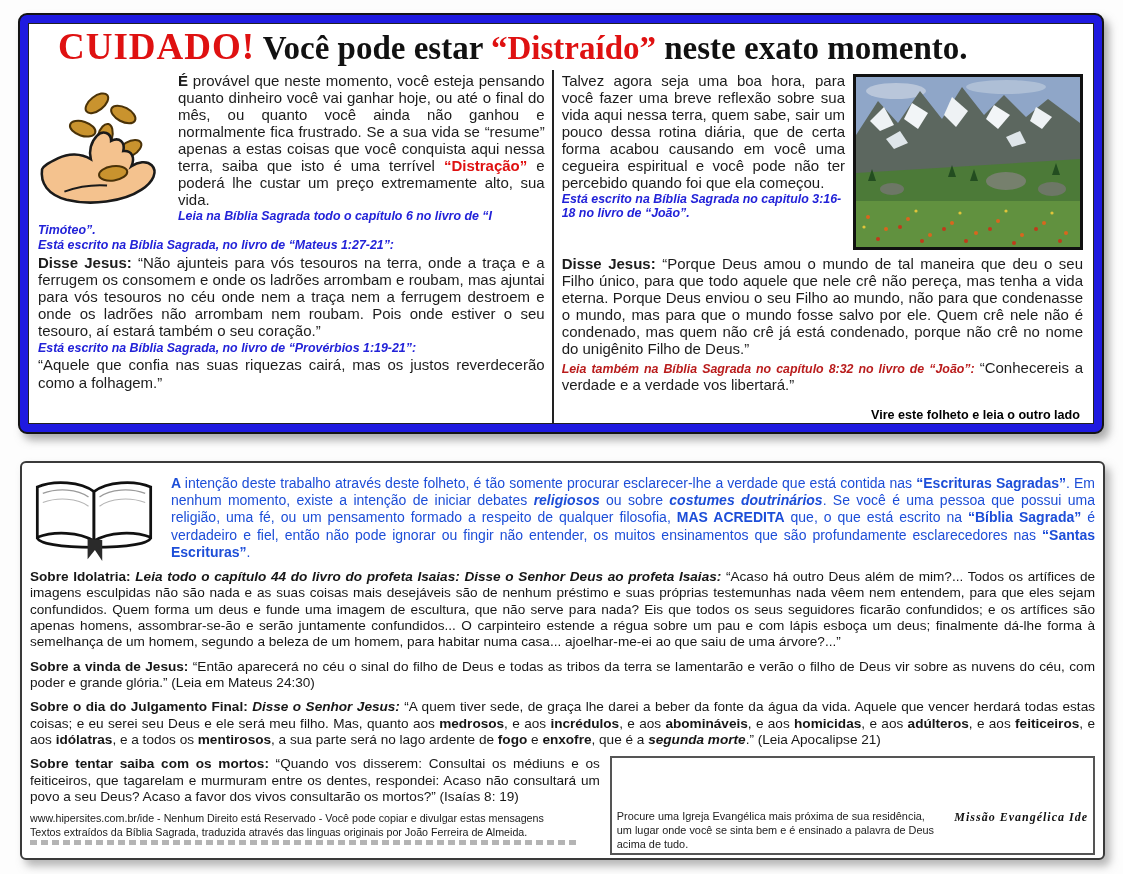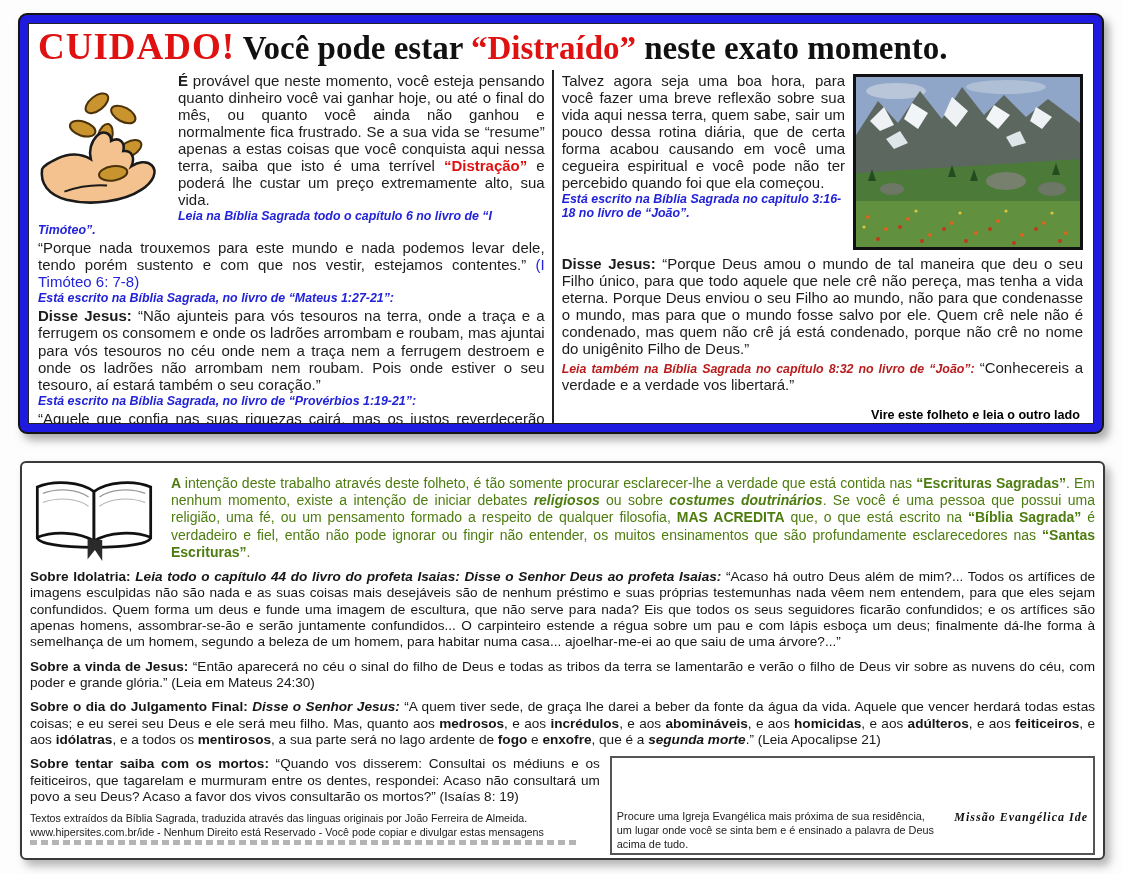--- a/index.html
+++ b/index.html
@@ -7,21 +7,21 @@
   .stage{position:relative;width:1123px;height:874px;background:#fdfdfd;overflow:hidden;}
 
   
   .card-front{position:absolute;left:18px;top:13px;width:1086px;height:421px;
     background:#1f1ae0;border:2px solid #141414;border-radius:9px;
     box-shadow:5px 6px 9px rgba(100,100,100,.55);padding:8px;box-sizing:border-box;}
   .front-white{background:#ffffff;border:1px solid #222;width:100%;height:100%;
     box-sizing:border-box;padding:1px 7px 2px 7px;overflow:hidden;}
   .headline{font-family:"Liberation Serif", serif;font-weight:700;font-size:33px;
     white-space:nowrap;line-height:1.18;color:#111;margin:0 0 1px 2px;}
-  .headline .warn{color:#df1111;font-size:37px;letter-spacing:1px;}
+  .headline .warn{color:#df1111;font-size:37px;letter-spacing:1px;margin-left:20px;}
   .headline .red{color:#df1111;}
   .front-cols{display:flex;height:353px;}
   .fcol-left{width:49.3%;padding:2px 7px 0 2px;border-right:2px solid #222;box-sizing:border-box;overflow:hidden;}
   .fcol-right{width:50.7%;padding:2px 3px 0 8px;box-sizing:border-box;position:relative;overflow:hidden;}
 
   .fp{margin:0 0 2px 0;font-size:15px;line-height:1.14;text-align:justify;color:#1c1c1c;}
   .ref{margin:1px 0 1px 0;font-size:12.4px;line-height:1.12;color:#2222d8;font-weight:700;font-style:italic;}
   .sg-b{font-weight:700;}
   .sg-bi{font-weight:700;font-style:italic;}
   .sg-red{color:#df1111;font-weight:700;}
@@ -32,21 +32,21 @@
   .photo-float{float:right;width:224px;height:170px;border:3px solid #111;margin:2px 0 5px 8px;
     background:#5c675f;overflow:hidden;}
   .clear-r{clear:right;}
   .flip-note{position:absolute;right:6px;bottom:1px;color:#000000;font-weight:700;font-size:12.6px;}
 
   
   .card-back{position:absolute;left:20px;top:461px;width:1085px;height:399px;background:#ffffff;
     border:2px solid #3a3a3a;border-radius:6px;box-shadow:5px 6px 9px rgba(110,110,110,.5);
     box-sizing:border-box;padding:12px 8px 4px 8px;overflow:hidden;}
   .book-float{float:left;width:128px;height:88px;margin:0 13px 2px 0;}
-  .bp{margin:0;font-size:14px;line-height:1.23;text-align:justify;color:#4d7c0f;}
+  .bp{margin:0;font-size:14px;line-height:1.23;text-align:justify;color:#1d4ed8;}
   .sp{margin:8px 0 0 0;font-size:13.6px;line-height:1.2;text-align:justify;color:#161616;clear:both;}
   .back-bottom{display:flex;margin-top:8px;clear:both;}
   .bb-left{width:53.5%;box-sizing:border-box;}
   .bb-right{flex:1;padding-left:10px;box-sizing:border-box;}
   .bb-left .sp{margin-top:0;}
   .church-box{border:2px solid #555;height:99px;box-sizing:border-box;display:flex;
     flex-direction:column;justify-content:flex-end;padding:2px 5px 2px 5px;}
   .church-line{font-size:10.9px;line-height:1.25;color:#222;}
   .signature{float:right;font-family:"Liberation Serif", serif;font-weight:700;font-style:italic;
     font-size:12px;color:#111;letter-spacing:1px;margin-left:14px;}
@@ -76,21 +76,20 @@
                 <ellipse cx="84" cy="24" rx="13" ry="7" transform="rotate(28 84 24)"></ellipse>
                 <ellipse cx="44" cy="38" rx="13" ry="7" transform="rotate(18 44 38)"></ellipse>
                 <ellipse cx="66" cy="46" rx="13" ry="7" transform="rotate(-75 66 46)"></ellipse>
                 <ellipse cx="90" cy="58" rx="13" ry="7" transform="rotate(-30 90 58)"></ellipse>
               </g>
               <path d="M4,78 C2,92 10,103 28,108 C52,114 84,110 102,98 C114,90 118,80 112,74 C107,69 98,71 92,75 C96,66 92,59 84,60 C86,51 80,46 72,50 C72,42 64,39 58,45 C52,51 50,60 52,68 C42,62 30,62 20,67 C10,72 6,74 4,78 Z" fill="#f4c28e" stroke="#1a1a1a" stroke-width="2.5"></path>
               <path d="M26,100 C40,95 54,93 68,94" fill="none" stroke="#1a1a1a" stroke-width="2"></path>
               <ellipse cx="74" cy="82" rx="14" ry="7" transform="rotate(-8 74 82)" fill="#c9932e" stroke="#4a3208" stroke-width="2"></ellipse>
             </svg></span><span class="sg-b">É </span><span>provável que neste momento, você esteja pensando quanto dinheiro você vai ganhar hoje, ou até o final do mês, ou quanto você ainda não ganhou e normalmente fica frustrado. Se a sua vida se “resume” apenas a estas coisas que você conquista aqui nessa terra, saiba que isto é uma terrível </span><span class="sg-red">“Distração”</span><span> e poderá lhe custar um preço extremamente alto, sua vida.</span></p>
           <div class="ref">Leia na Bíblia Sagrada todo o capítulo 6 no livro de “I Timóteo”.</div>
-          <p class="fp"><span>“Porque nada trouxemos para este mundo e nada podemos levar dele, tendo porém sustento e com que nos vestir, estejamos contentes.” </span><span class="sg-blue">(I Timóteo 6: 7-8)</span></p>
           <div class="ref">Está escrito na Bíblia Sagrada, no livro de “Mateus 1:27-21”:</div>
           <p class="fp"><span class="sg-b">Disse Jesus: </span><span>“Não ajunteis para vós tesouros na terra, onde a traça e a ferrugem os consomem e onde os ladrões arrombam e roubam, mas ajuntai para vós tesouros no céu onde nem a traça nem a ferrugem destroem e onde os ladrões não arrombam nem roubam. Pois onde estiver o seu tesouro, aí estará também o seu coração.”</span></p>
           <div class="ref">Está escrito na Bíblia Sagrada, no livro de “Provérbios 1:19-21”:</div>
           <p class="fp"><span>“Aquele que confia nas suas riquezas cairá, mas os justos reverdecerão como a folhagem.”</span></p>
         </div>
 
         <div class="fcol-right">
           <p class="fp"><span class="photo-float"><svg viewBox="0 0 224 170" width="224" height="170" preserveAspectRatio="none">
               <rect x="0" y="0" width="224" height="60" fill="#8fa6c8"></rect>
               <ellipse cx="40" cy="14" rx="30" ry="8" fill="#b9c6da"></ellipse>
@@ -167,22 +166,22 @@
       </svg></span><span class="sg-b">A </span><span>intenção deste trabalho através deste folheto, é tão somente procurar esclarecer-lhe a verdade que está contida nas </span><span class="sg-b">“Escrituras Sagradas”</span><span>. Em nenhum momento, existe a intenção de iniciar debates </span><span class="sg-bi">religiosos</span><span> ou sobre </span><span class="sg-bi">costumes doutrinários</span><span>. Se você é uma pessoa que possui uma religião, uma fé, ou um pensamento formado a respeito de qualquer filosofia, </span><span class="sg-b">MAS ACREDITA</span><span> que, o que está escrito na </span><span class="sg-b">“Bíblia Sagrada”</span><span> é verdadeiro e fiel, então não pode ignorar ou fingir não entender, os muitos ensinamentos que são profundamente esclarecedores nas </span><span class="sg-b">“Santas Escrituras”</span><span>.</span></p>
 
     <p class="sp"><span class="sg-b">Sobre Idolatria: </span><span class="sg-bi">Leia todo o capítulo 44 do livro do profeta Isaias: Disse o Senhor Deus ao profeta Isaias: </span><span>“Acaso há outro Deus além de mim?...  Todos os artífices de imagens esculpidas não são nada e as suas coisas mais desejáveis são de nenhum préstimo e suas próprias testemunhas nada vêem nem entendem, para que eles sejam confundidos. Quem forma um deus e funde uma imagem de escultura, que não serve para nada? Eis que todos os seus seguidores ficarão confundidos; e os artífices são apenas homens, assombrar-se-ão e serão juntamente confundidos... O carpinteiro estende a régua sobre um pau e com lápis esboça um deus; finalmente dá-lhe forma à semelhança de um homem, segundo a beleza de um homem, para habitar numa casa... ajoelhar-me-ei ao que saiu de uma árvore?...”</span></p>
     <p class="sp"><span class="sg-b">Sobre a vinda de Jesus:  </span><span>“Então aparecerá no céu o sinal do filho de Deus e todas as tribos da terra se lamentarão e verão o filho de Deus vir sobre as nuvens do céu, com poder e grande glória.” (Leia em Mateus 24:30)</span></p>
     <p class="sp"><span class="sg-b">Sobre o dia do Julgamento Final: </span><span class="sg-bi">Disse o Senhor Jesus: </span><span>“A quem tiver sede, de graça lhe darei a beber da fonte da água da vida. Aquele que vencer herdará todas estas coisas; e eu serei seu Deus e ele será meu filho. Mas, quanto aos </span><span class="sg-b">medrosos</span><span>, e aos </span><span class="sg-b">incrédulos</span><span>, e aos </span><span class="sg-b">abomináveis</span><span>, e aos </span><span class="sg-b">homicidas</span><span>, e aos </span><span class="sg-b">adúlteros</span><span>, e aos </span><span class="sg-b">feiticeiros</span><span>, e aos </span><span class="sg-b">idólatras</span><span>, e a todos os </span><span class="sg-b">mentirosos</span><span>, a sua parte será no lago ardente de </span><span class="sg-b">fogo</span><span> e </span><span class="sg-b">enxofre</span><span>, que é a </span><span class="sg-bi">segunda morte</span><span>.” (Leia Apocalipse 21)</span></p>
 
     <div class="back-bottom">
       <div class="bb-left">
         <p class="sp"><span class="sg-b">Sobre tentar saiba com os mortos: </span><span>“Quando vos disserem: Consultai os médiuns e os feiticeiros, que tagarelam e murmuram entre os dentes, respondei: Acaso não consultará um povo a seu Deus? Acaso a favor dos vivos consultarão os mortos?” (Isaías 8: 19)</span></p>
         <div class="footer">
+          <div>www.hipersites.com.br/ide - Nenhum Direito está Reservado - Você pode copiar e divulgar estas mensagens</div>
           <div>Textos extraídos da Bíblia Sagrada, traduzida através das linguas originais por João Ferreira de Almeida.</div>
-          <div>www.hipersites.com.br/ide - Nenhum Direito está Reservado - Você pode copiar e divulgar estas mensagens</div>
           <div class="clipped-line"></div>
         </div>
       </div>
       <div class="bb-right">
         <div class="church-box">
           <div class="church-line">
             <span class="signature">Missão Evangélica Ide</span>
             <span>Procure uma Igreja Evangélica mais próxima de sua residência, um lugar onde você se sinta bem e é ensinado a palavra de Deus acima de tudo.</span>
           </div>
         </div>

